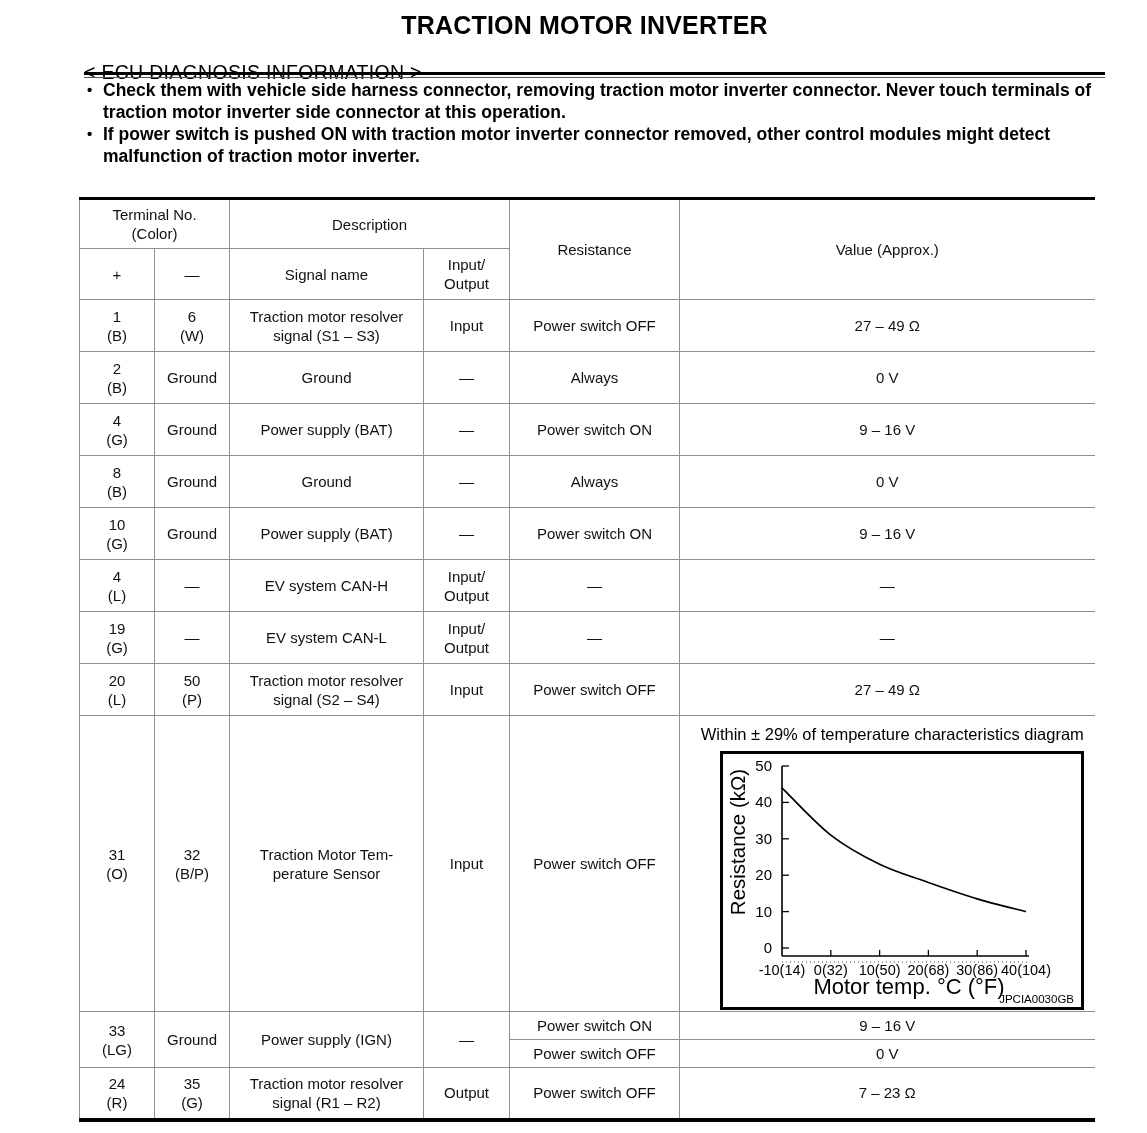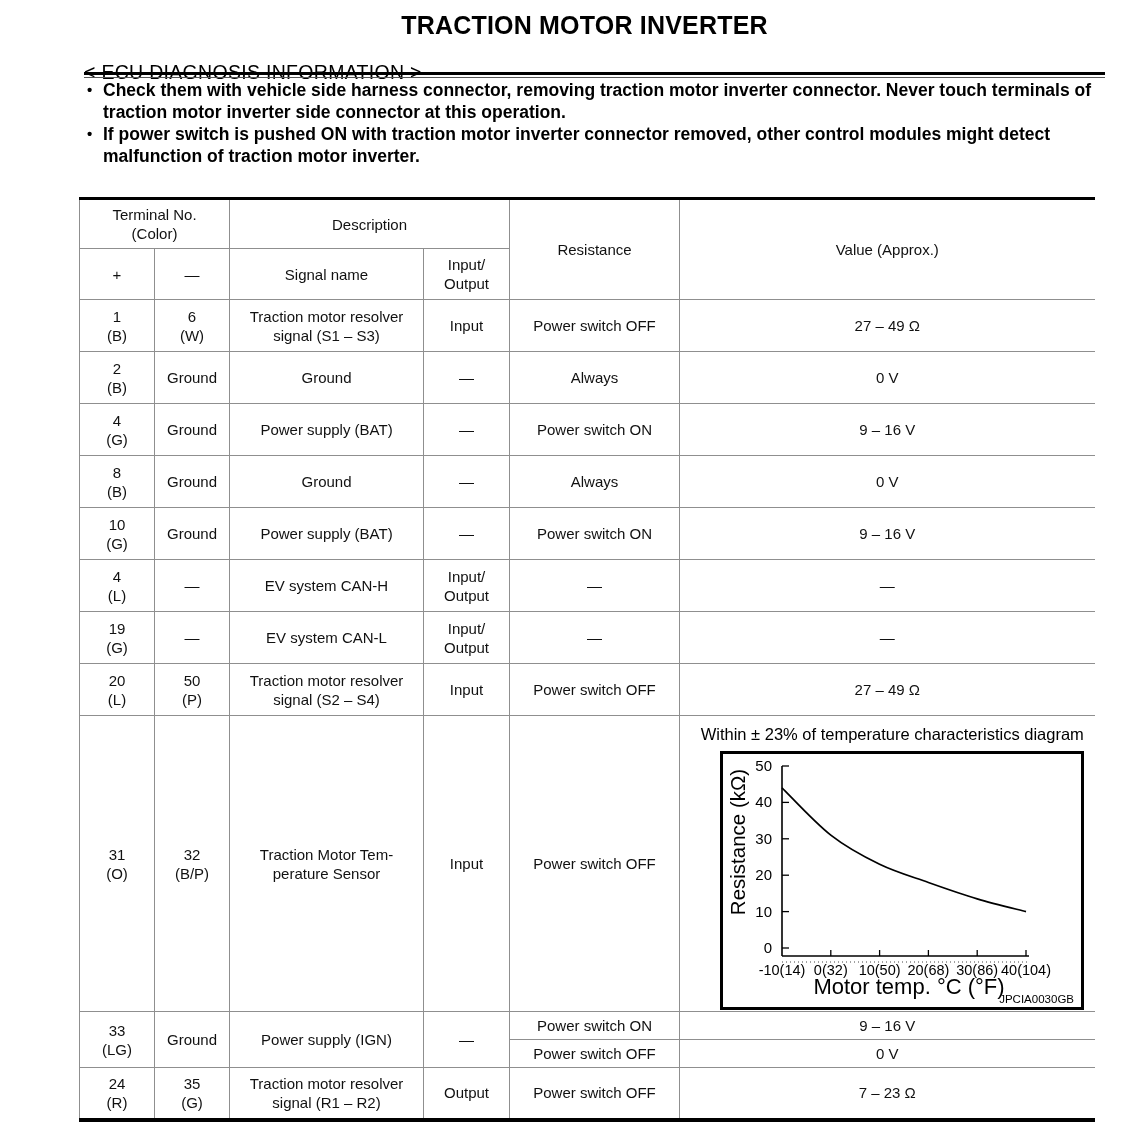--- a/index.html
+++ b/index.html
@@ -181,21 +181,21 @@
       </tr>
       <tr class="h-chart">
         <td>31
 (O)</td>
         <td>32
 (B/P)</td>
         <td class="c-signal">Traction Motor Tem-
 perature Sensor</td>
         <td>Input</td>
         <td>Power switch OFF</td>
-        <td class="c-chart"><div class="chart-caption">Within ± 23% of temperature characteristics diagram</div><div class="chart-box"><svg viewBox="0 0 358 253">
+        <td class="c-chart"><div class="chart-caption">Within ± 29% of temperature characteristics diagram</div><div class="chart-box"><svg viewBox="0 0 358 253">
               <line x1="59" y1="12" x2="59" y2="202" stroke="#000" stroke-width="1.6"></line>
               <line x1="59" y1="202" x2="306" y2="202" stroke="#000" stroke-width="1.6"></line>
               <line x1="59" y1="208" x2="306" y2="208" stroke="#444" stroke-width="1" stroke-dasharray="1 3"></line>
               <line x1="59" y1="194" x2="66" y2="194" stroke="#000" stroke-width="1.3"></line>
               <text x="49" y="199" text-anchor="end" font-size="15">0</text>
               <line x1="59" y1="157.6" x2="66" y2="157.6" stroke="#000" stroke-width="1.3"></line>
               <text x="49" y="162.6" text-anchor="end" font-size="15">10</text>
               <line x1="59" y1="121.2" x2="66" y2="121.2" stroke="#000" stroke-width="1.3"></line>
               <text x="49" y="126.2" text-anchor="end" font-size="15">20</text>
               <line x1="59" y1="84.8" x2="66" y2="84.8" stroke="#000" stroke-width="1.3"></line>

